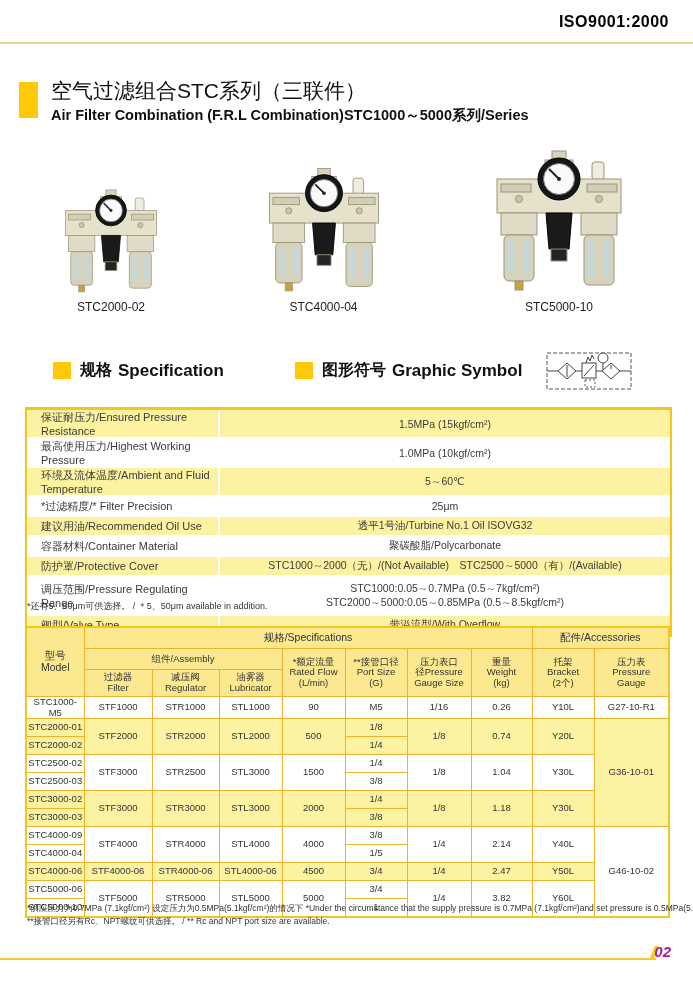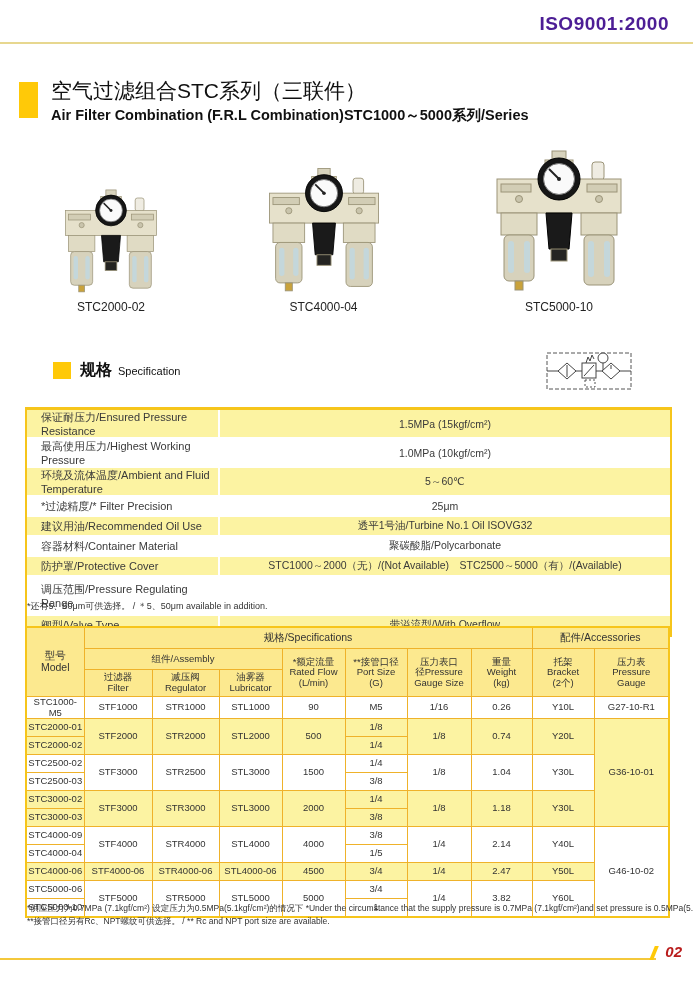--- a/index.html
+++ b/index.html
@@ -1,40 +1,40 @@
 <!DOCTYPE html>
 <html><head>
 <meta charset="utf-8">
 <style>
   html,body{margin:0;padding:0;background:#ffffff;}
   .page{position:relative;width:693px;height:995px;background:#fff;overflow:hidden;
         font-family:"Liberation Sans","DejaVu Sans",sans-serif;color:#222;}
 
   
-  .iso{position:absolute;top:13px;right:24px;font-size:19px;font-weight:bold;letter-spacing:.5px;color:#4c1d95;}
+  .iso{position:absolute;top:13px;right:24px;font-size:16px;font-weight:bold;letter-spacing:.5px;color:#000000;}
   .top-rule{position:absolute;top:42px;left:0;width:100%;height:2px;background:#E7D78F;}
 
   
   .title-block{position:absolute;top:79px;left:19px;display:flex;}
   .title-bullet{width:19px;height:36px;background:#FFC908;margin-right:13px;margin-top:3px;}
   .title-cn{font-size:21px;font-weight:normal;color:#101010;line-height:1.15;}
   .title-en{font-size:14.5px;font-weight:bold;color:#101010;margin-top:3px;}
 
   
   .products{position:absolute;top:158px;left:55px;right:55px;height:156px;
             display:flex;justify-content:space-between;align-items:flex-end;}
   .product{display:flex;flex-direction:column;align-items:center;}
   .product-label{font-size:12px;color:#222;margin-top:3px;}
 
   
   .sec{position:absolute;top:360px;display:flex;align-items:center;}
   .sec-spec{left:25px;padding-left:28px;} .sec-symbol{left:295px;}
   .sec-bullet{width:18px;height:17px;background:#FFC908;margin-right:9px;}
   .sec-cn{font-size:16px;font-weight:bold;color:#101010;margin-right:6px;}
-  .sec-en{font-size:11px;font-weight:normal;color:#101010;}
+  .sec-en{font-size:17px;font-weight:bold;color:#101010;}
   .symbol-box{position:absolute;left:545px;top:345px;}
 
   
   .spec-table{position:absolute;left:25px;top:407px;width:643px;
               border:3px solid #F6C51B;border-left-width:2px;border-right-width:2px;background:#fff;}
   .spec-row{display:flex;border-bottom:2px solid #fff;}
   .spec-row:last-child{border-bottom:none;}
   .spec-row.y{background:#FCF3A2;}
   .spec-label{width:193px;min-height:18px;padding-left:14px;font-size:11px;color:#3a3a3a;
               display:flex;align-items:center;border-right:2px solid #fff;box-sizing:border-box;}
@@ -55,21 +55,21 @@
   .model-table tbody td{height:17px;background:#fff;}
   .model-table tbody tr.y td{background:#FCF3A2;}
   .model-table tbody td.acc{background:#fff;}
   .hl{display:block;}
 
   
   .footnote1{position:absolute;left:27px;top:903px;font-size:8.5px;color:#333;white-space:nowrap;}
   .footnote2{position:absolute;left:27px;top:916px;font-size:8.5px;color:#333;}
   .bottom-rule{position:absolute;top:958px;left:0;width:656px;height:2px;background:#F4C83B;}
   .page-slash{position:absolute;top:946px;left:652px;width:4px;height:14px;background:#FFC908;transform:skewX(-22deg);}
-  .page-num{position:absolute;top:943px;right:11px;font-size:15px;font-weight:bold;font-style:italic;color:#b91c1c;}
+  .page-num{position:absolute;top:943px;right:22px;font-size:15px;font-weight:bold;font-style:italic;color:#a21caf;}
 </style>
 </head>
 <body>
 
 <div class="page">
 
   <div class="iso">ISO9001:2000</div>
   <div class="top-rule"></div>
 
   <div class="title-block">
@@ -129,20 +129,25 @@
         </svg>
       <div class="product-label">STC5000-10</div>
     </div>
   </div>
 
   <div class="sec sec-spec">
     <div class="sec-bullet"></div>
     <span class="sec-cn">规格</span>
     <span class="sec-en">Specification</span>
   </div>
+  <div class="sec sec-symbol">
+    <div class="sec-bullet"></div>
+    <span class="sec-cn">图形符号</span>
+    <span class="sec-en">Graphic Symbol</span>
+  </div>
 
   <div class="symbol-box">
     <svg viewBox="0 0 88 50" width="88" height="50">
       <rect x="2" y="8" width="84" height="36" fill="none" stroke="#555" stroke-width="1" stroke-dasharray="4,2"></rect>
       <line x1="2" y1="26" x2="13" y2="26" stroke="#444"></line>
       <polygon points="13,26 22,18 31,26 22,34" fill="#fff" stroke="#444"></polygon>
       <line x1="22" y1="20" x2="22" y2="32" stroke="#444"></line>
       <line x1="31" y1="26" x2="37" y2="26" stroke="#444"></line>
       <rect x="37" y="18" width="14" height="15" fill="#fff" stroke="#444"></rect>
       <line x1="39" y1="31" x2="49" y2="20" stroke="#444"></line>
@@ -195,20 +200,24 @@
         </div>
     </div>
     <div class="spec-row y">
       <div class="spec-label">防护罩/Protective Cover</div>
       <div class="spec-value">
           <span>STC1000～2000（无）/(Not Available)　STC2500～5000（有）/(Available)</span>
         </div>
     </div>
     <div class="spec-row dbl">
       <div class="spec-label">调压范围/Pressure Regulating Range</div>
+      <div class="spec-value">
+        <span>STC1000:0.05～0.7MPa (0.5～7kgf/cm²)</span>
+        <span>STC2000～5000:0.05～0.85MPa (0.5～8.5kgf/cm²)</span>
+      </div>
     </div>
     <div class="spec-row y">
       <div class="spec-label">阀型/Valve Type</div>
       <div class="spec-value">
           <span>带溢流型/With Overflow</span>
         </div>
     </div>
   </div>
   <div class="spec-note">*还有5、50μm可供选择。 / ＊5、50μm available in addition.</div>
 

